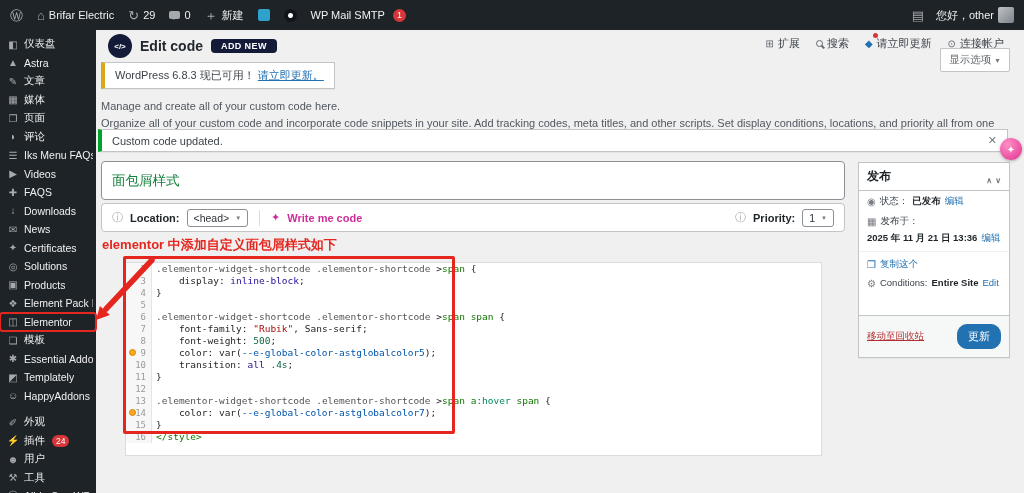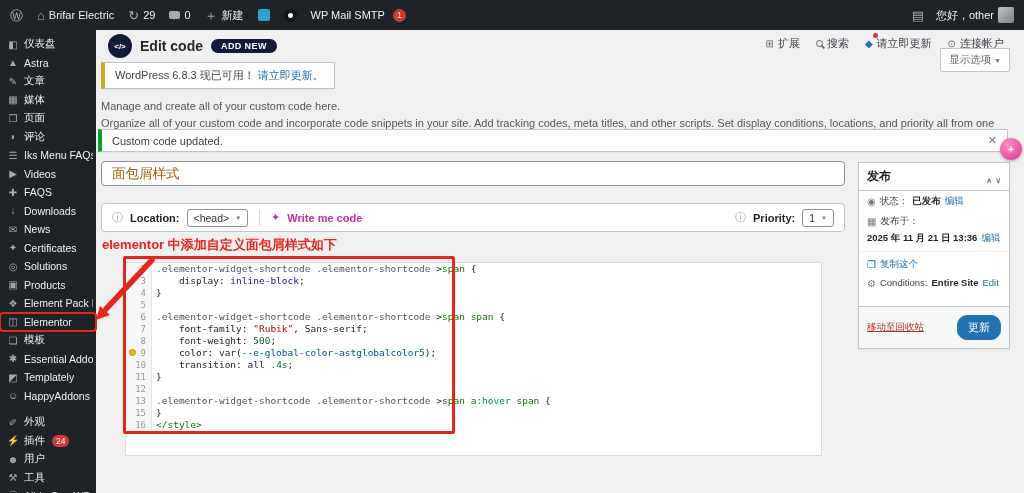--- a/index.html
+++ b/index.html
@@ -26,42 +26,42 @@
   .menu-item .mi-label{white-space:nowrap;overflow:hidden}
   .menu-item.annotated{outline:2px solid #e5261f;outline-offset:-1px;border-radius:3px}
   .mi-badge{background:#d63638;color:#fff;border-radius:8px;font-size:8.5px;padding:0 4px;line-height:12px;margin-left:2px}
   .menu-sep{height:8px}
 
   
   .content{position:absolute;top:30px;left:96px;right:0;bottom:0}
   .brand{position:absolute;left:12px;top:4px;display:flex;align-items:center;gap:8px}
   .logo{width:24px;height:24px;border-radius:50%;background:#141b38;color:#fff;font-size:8px;display:flex;align-items:center;justify-content:center;font-weight:bold}
   .page-title{font-size:14px;font-weight:700;color:#23282d}
-  .add-new{background:#141b38;color:#fff;border:none;font-size:9px;font-weight:700;letter-spacing:.4px;padding:2px 10px;border-radius:11px;cursor:pointer;font-family:inherit}
+  .add-new{background:#141b38;color:#fff;border:none;font-size:9px;font-weight:700;letter-spacing:.4px;padding:2px 10px;border-radius:4px;cursor:pointer;font-family:inherit}
   .head-links{position:absolute;right:20px;top:6px;display:flex;gap:16px;font-size:11px;color:#3c434a;align-items:center}
   .head-link{display:inline-flex;gap:4px;align-items:center;cursor:pointer;position:relative}
   .head-link .hl-ic{color:#646970;font-size:10px}
   .head-link .reddot{position:absolute;top:-3px;left:8px;width:5px;height:5px;border-radius:50%;background:#d63638}
   .mag{width:7px;height:7px;border:1.5px solid #646970;border-radius:50%;position:relative;display:inline-block}
   .mag::after{content:"";position:absolute;width:4px;height:1.5px;background:#646970;transform:rotate(45deg);right:-3px;bottom:-1px}
   .screen-opts{position:absolute;right:14px;top:18px;background:#fff;border:1px solid #c3c4c7;border-radius:0 0 2px 2px;font-size:10.5px;padding:4px 8px;color:#646970;cursor:pointer;font-family:inherit}
   .screen-opts .caret{font-size:7px;color:#787c82}
 
   .update-nag{position:absolute;left:5px;top:32px;background:#fff;border:1px solid #c3c4c7;border-left:4px solid #dba617;padding:5px 10px;font-size:11px;color:#3c434a;box-shadow:0 1px 1px rgba(0,0,0,.04)}
-  .update-nag a{color:#2271b1;}
+  .update-nag a{color:#2271b1;text-decoration:underline}
 
   .intro{position:absolute;left:5px;top:68px;font-size:11px;color:#50575e;line-height:1.5}
   .intro a{color:#2271b1;text-decoration:underline}
 
   .notice{position:absolute;left:2px;right:16px;top:99px;background:#fff;border:1px solid #c3c4c7;border-left:4px solid #00a32a;height:23px;display:flex;align-items:center;padding:0 10px;font-size:11px;color:#3c434a;box-shadow:0 1px 1px rgba(0,0,0,.04)}
   .dismiss{margin-left:auto;border:none;background:none;color:#787c82;font-size:11px;cursor:pointer}
 
   .float-bubble{position:absolute;right:2px;top:108px;width:22px;height:22px;border-radius:50%;background:radial-gradient(circle at 35% 30%,#ff8fc6,#e0318f);color:#fff;font-size:10px;display:flex;align-items:center;justify-content:center;z-index:20;cursor:pointer;box-shadow:0 1px 3px rgba(0,0,0,.3)}
 
-  .title-input{position:absolute;left:5px;top:131px;width:744px;height:25px;border:1px solid #8c8f94;border-radius:4px;padding:0 10px;font-size:13.5px;color:#a16207;background:#fff;font-family:inherit}
+  .title-input{position:absolute;left:5px;top:131px;width:744px;height:39px;border:1px solid #8c8f94;border-radius:4px;padding:0 10px;font-size:13.5px;color:#15803d;background:#fff;font-family:inherit}
 
   .toolbar{position:absolute;left:5px;top:173px;width:744px;height:29px;background:#fff;border:1px solid #c3c4c7;border-radius:4px;display:flex;align-items:center;padding:0 10px;gap:7px;font-size:11px;color:#1d2327}
   .info-ic{color:#a7aaad;font-size:11px}
   .lab{font-weight:700}
   .select{display:inline-flex;align-items:center;gap:6px;border:1px solid #8c8f94;border-radius:3px;padding:2px 6px;font-size:10.5px;color:#2c3338;background:#fff;cursor:pointer}
   .select .caret{font-size:6px;color:#787c82}
   .vdiv{width:1px;height:16px;background:#dcdcde;margin:0 4px}
   .sparkle{color:#cf2e9a;font-size:11px}
   .wmc{color:#cf2e9a;font-weight:600;font-size:11px;text-decoration:none}
   .spacer{flex:1}
@@ -89,21 +89,21 @@
   
   .postbox{position:absolute;right:14px;top:132px;width:152px;background:#fff;border:1px solid #c3c4c7;box-shadow:0 1px 1px rgba(0,0,0,.04)}
   .pb-head{display:flex;align-items:flex-end;padding:5px 8px;border-bottom:1px solid #c3c4c7;font-size:12px;font-weight:700;color:#1d2327}
   .pb-arrows{margin-left:auto;color:#787c82;font-size:8px;display:flex;gap:3px;cursor:pointer}
   .pb-row{padding:4px 8px 2px;font-size:9.5px;color:#3c434a;display:flex;gap:4px;align-items:flex-start;flex-wrap:wrap;line-height:1.35}
   .pb-ic{color:#787c82;font-size:10px;flex:none}
   .pb-ic.blue{color:#2271b1}
   .pb-row a{color:#2271b1;text-decoration:none}
   .pb-row b{font-weight:600;color:#1d2327}
   .pb-div{border-top:1px solid #f0f0f1;margin:4px 0 2px}
-  .pb-foot{background:#f6f7f7;border-top:1px solid #c3c4c7;padding:8px;display:flex;align-items:center;justify-content:space-between;margin-top:13px}
+  .pb-foot{background:#f6f7f7;border-top:1px solid #c3c4c7;padding:8px;display:flex;align-items:center;justify-content:space-between;margin-top:22px}
   .trash{color:#b32d2e;font-size:9.5px;text-decoration:underline}
   .update-btn{background:#2271b1;border:1px solid #2271b1;color:#fff;border-radius:10px;font-size:11px;padding:4px 10px;cursor:pointer;font-family:inherit}
 </style>
 </head>
 <body>
 
 <div class="adminbar">
   <span class="ab-item">
       <span class="ab-ic">Ⓦ</span>
     </span>
@@ -362,20 +362,24 @@
       </div>
       <div class="cm-line">
         <span class="gut">12</span>
         <span class="code">&nbsp;</span>
       </div>
       <div class="cm-line">
         <span class="gut">13</span>
         <span class="code"><span class="t-q">.elementor-widget-shortcode</span> <span class="t-q">.elementor-shortcode</span> &gt;<span class="t-tag">span</span> <span class="t-tag">a</span><span class="t-def">:hover</span> <span class="t-tag">span</span> {</span>
       </div>
       <div class="cm-line">
+        <span class="gut">14<i class="warn-dot"></i></span>
+        <span class="code">    color: var(<span class="t-var">--e-global-color-astglobalcolor7</span>);</span>
+      </div>
+      <div class="cm-line">
         <span class="gut">15</span>
         <span class="code">}</span>
       </div>
       <div class="cm-line">
         <span class="gut">16</span>
         <span class="code"><span class="t-tag">&lt;/style&gt;</span></span>
       </div>
     </div>
   <div class="red-rect"></div>
 

